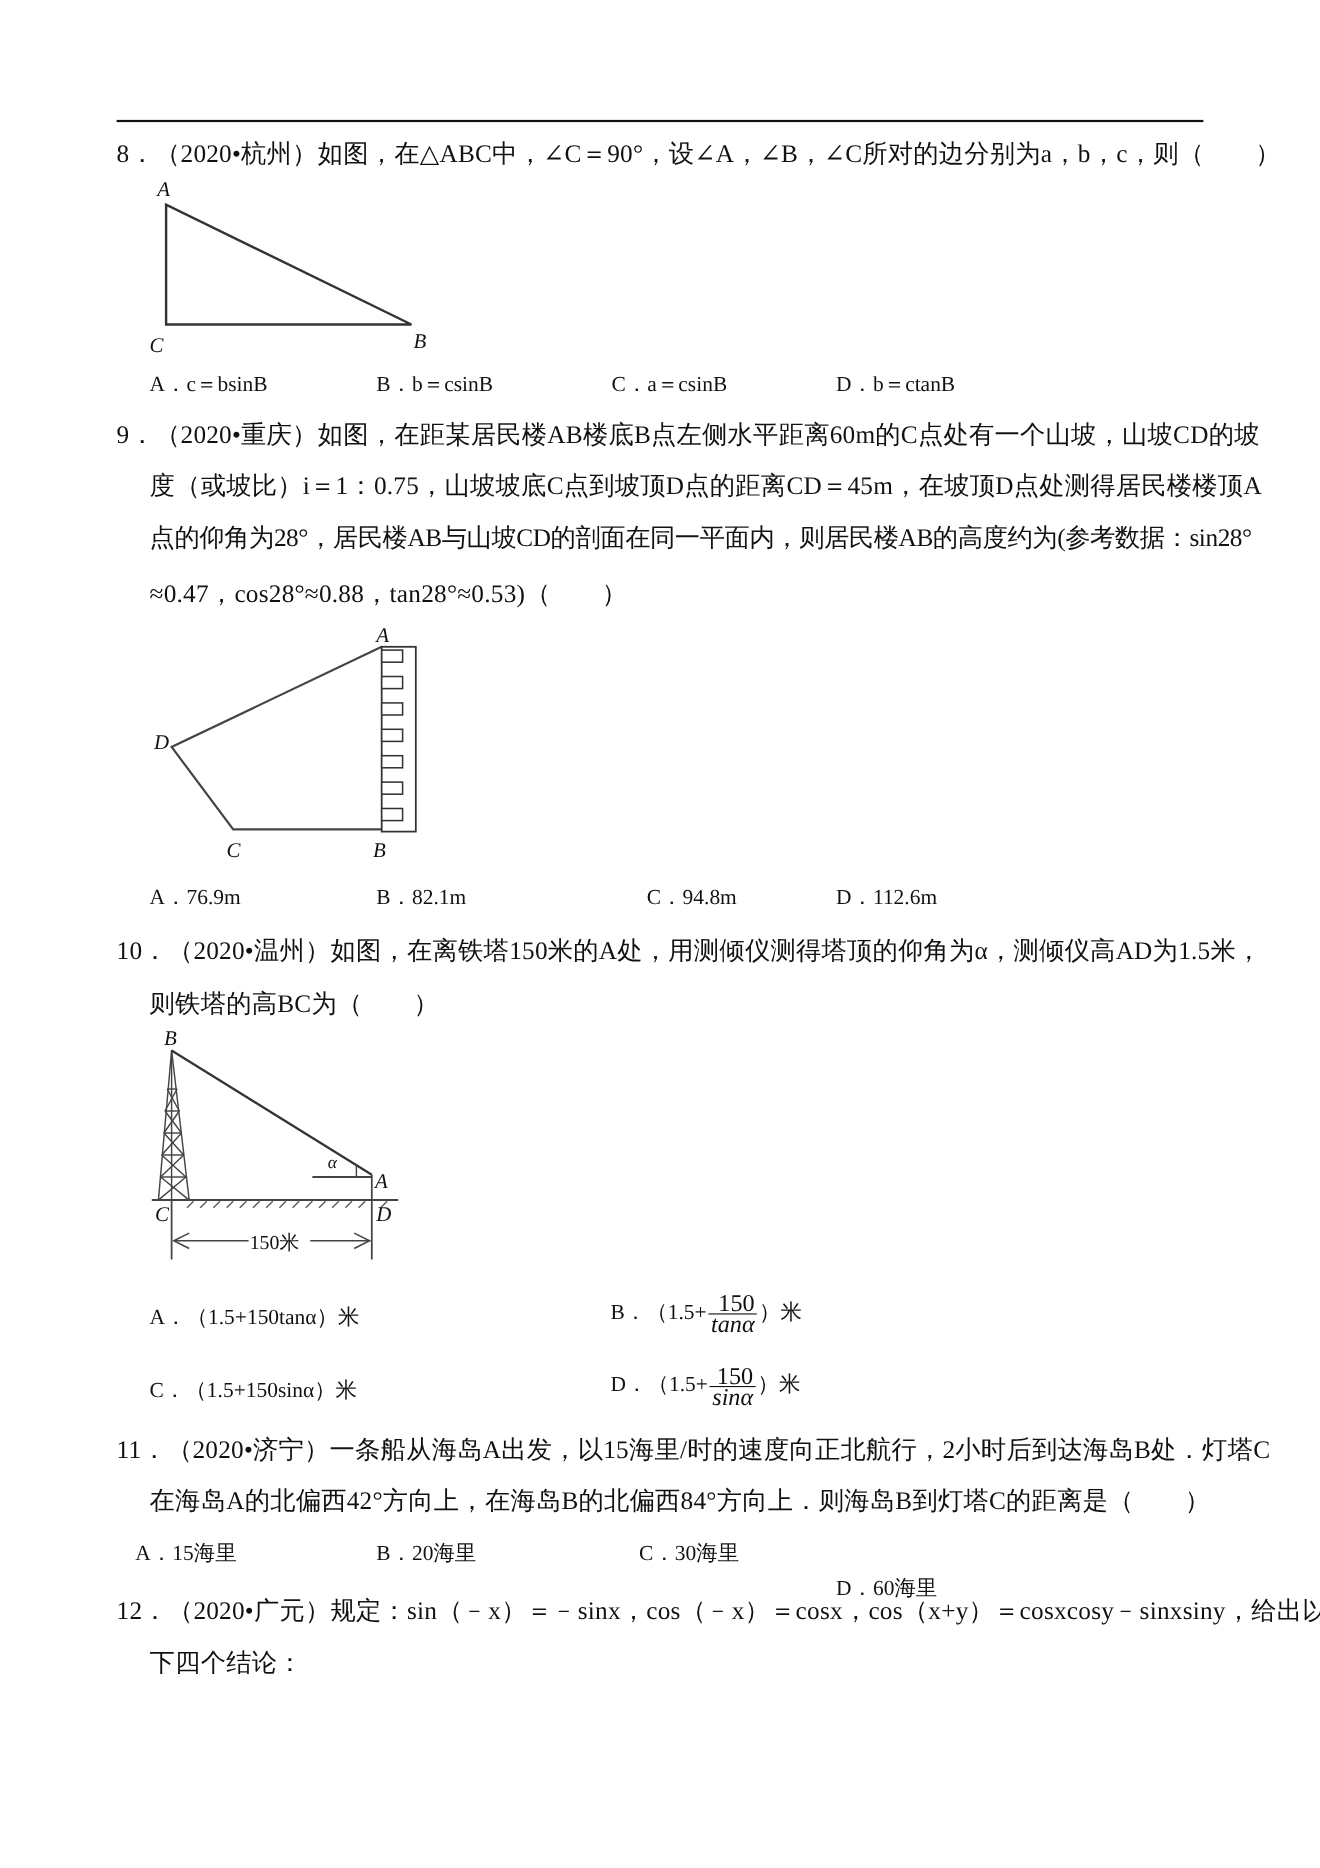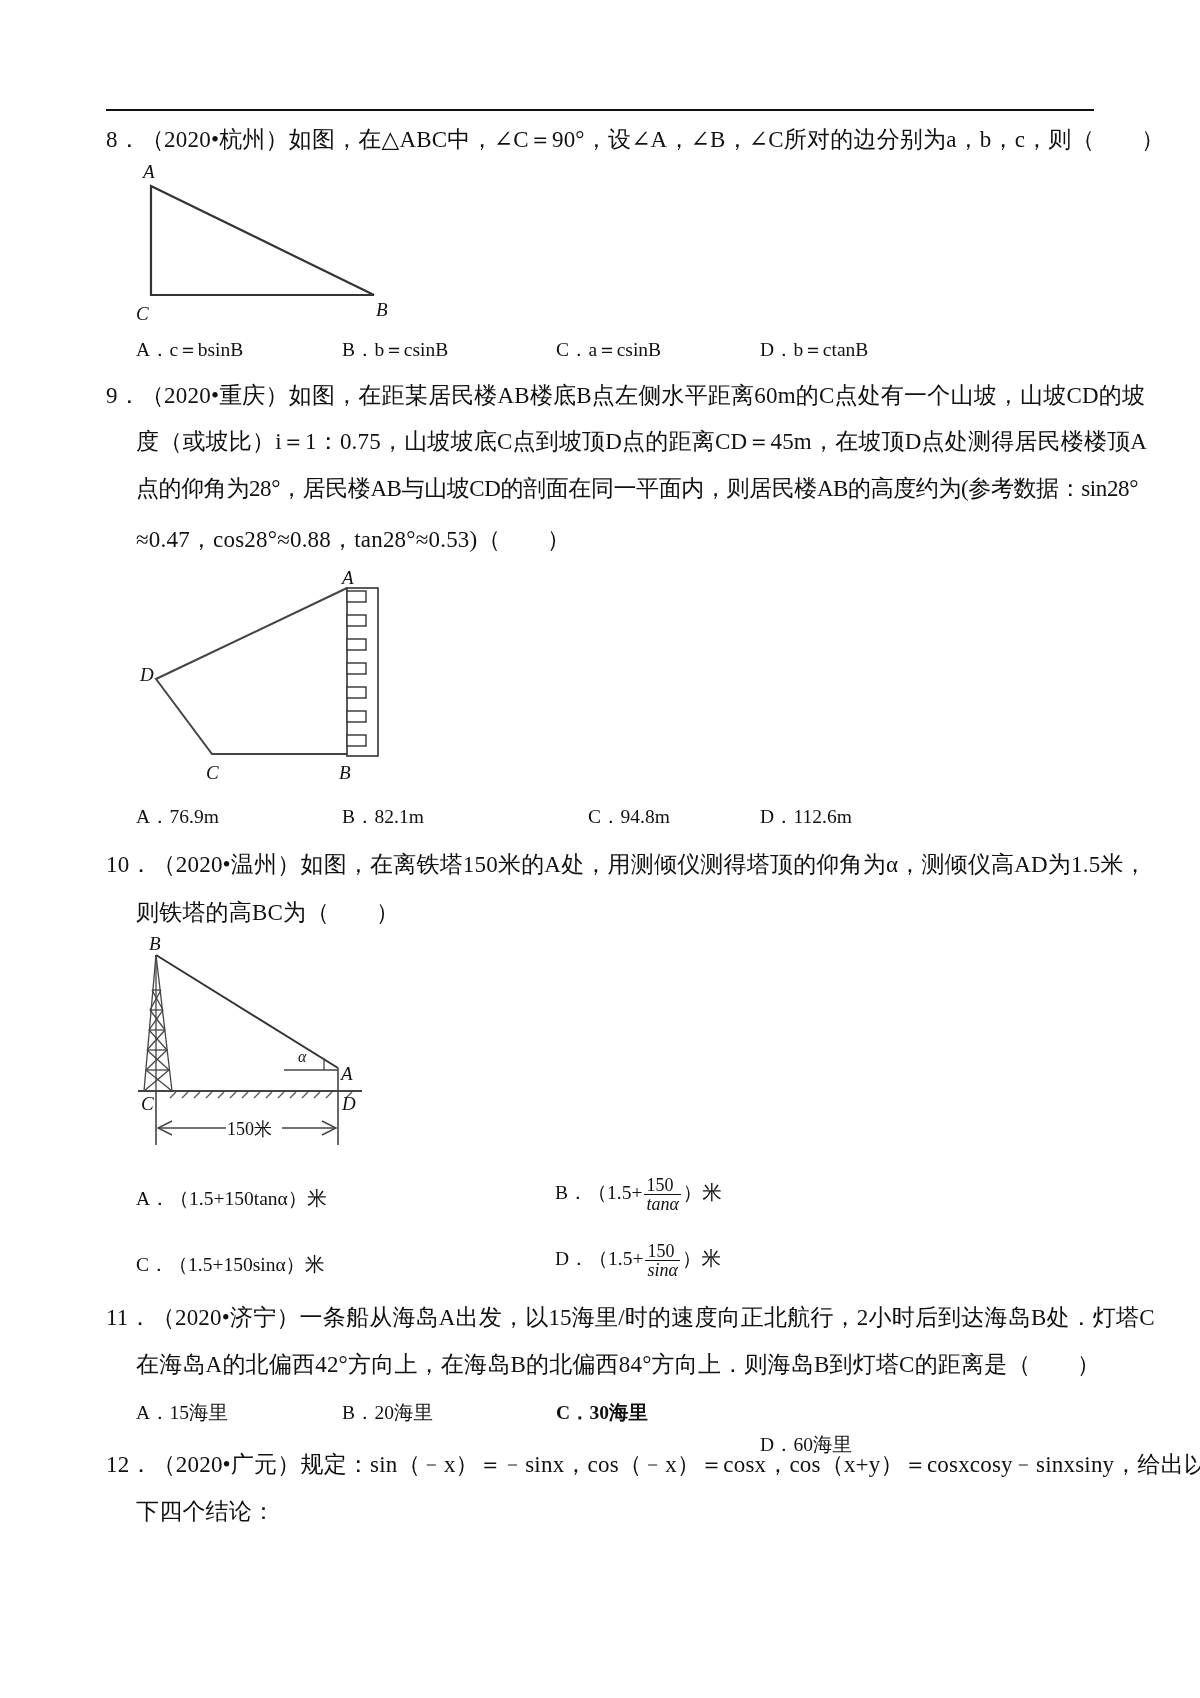--- a/index.html
+++ b/index.html
@@ -2,21 +2,21 @@
 <html><head>
 <meta charset="utf-8">
 <style>
   html, body { margin: 0; padding: 0; background: #ffffff; }
   body { width: 1200px; height: 1698px; position: relative; overflow: hidden;
          font-family: "Liberation Serif", "DejaVu Serif", serif; color: #111; }
   .rule { position: absolute; left: 106px; top: 109px; width: 988px; height: 2px; background: #111; }
   .line { position: absolute; font-size: 23px; line-height: 24px; white-space: nowrap; letter-spacing: 0.2px; }
   .opt { position: absolute; font-size: 19.5px; line-height: 24px; white-space: nowrap; }
   i, .it { }
-  .frac { display: inline-block; vertical-align: middle; text-align: left; font-size: 18px; line-height: 18px; margin: 0 2px; font-family: Liberation Serif, serif; }
+  .frac { display: inline-block; vertical-align: middle; text-align: right; font-size: 22px; line-height: 18px; margin: 0 2px; font-family: Liberation Serif, serif; }
   .frac .num { display: block; border-bottom: 1.2px solid #111; padding: 0 2px; }
   .frac .den { display: block; font-style: italic; padding: 0 2px; }
   svg { position: absolute; overflow: visible; }
   svg text { font-family: "Liberation Serif", "DejaVu Serif", serif; font-style: italic; font-size: 19px; fill: #111; }
 </style>
 </head>
 <body>
 
 <div class="rule"></div>
 
@@ -121,19 +121,19 @@
   <text x="342" y="1110">D</text>
   <text x="298" y="1062" style="font-size:16px;">α</text>
 </svg>
 <div class="opt" style="left:136px; top:1187px;"><span>A．</span><span>（1.5+150tanα）米</span></div>
 <div class="opt" style="left:555px; top:1176px;"><span>B．</span><span>（1.5+</span><span class="frac"><span class="num">150</span><span class="den">tanα</span></span><span>）米</span></div>
 <div class="opt" style="left:136px; top:1253px;"><span>C．</span><span>（1.5+150sinα）米</span></div>
 <div class="opt" style="left:555px; top:1242px;"><span>D．</span><span>（1.5+</span><span class="frac"><span class="num">150</span><span class="den">sinα</span></span><span>）米</span></div>
 
 <div class="line" style="left:106px; top:1306px;">11．（2020•济宁）一条船从海岛A出发，以15海里/时的速度向正北航行，2小时后到达海岛B处．灯塔C</div>
 <div class="line" style="left:136px; top:1353px;">在海岛A的北偏西42°方向上，在海岛B的北偏西84°方向上．则海岛B到灯塔C的距离是（　　）</div>
-<div class="opt" style="left:136px; top:1401px;text-align:center;"><span>A．</span><span>15海里</span></div>
+<div class="opt" style="left:123px; top:1401px;text-align:center;"><span>A．</span><span>15海里</span></div>
 <div class="opt" style="left:342px; top:1401px;"><span>B．</span><span>20海里</span></div>
-<div class="opt" style="left:556px; top:1401px;font-weight:bold;"><span>C．</span><span>30海里</span></div>
+<div class="opt" style="left:581px; top:1401px;"><span>C．</span><span>30海里</span></div>
 <div class="opt" style="left:760px; top:1401px;margin-top:32px;"><span>D．</span><span>60海里</span></div>
 
 <div class="line" style="left:106px; top:1453px;">12．（2020•广元）规定：sin（﹣x）＝﹣sinx，cos（﹣x）＝cosx，cos（x+y）＝cosxcosy﹣sinxsiny，给出以</div>
 <div class="line" style="left:136px; top:1500px;">下四个结论：</div>
 
 </body></html>

